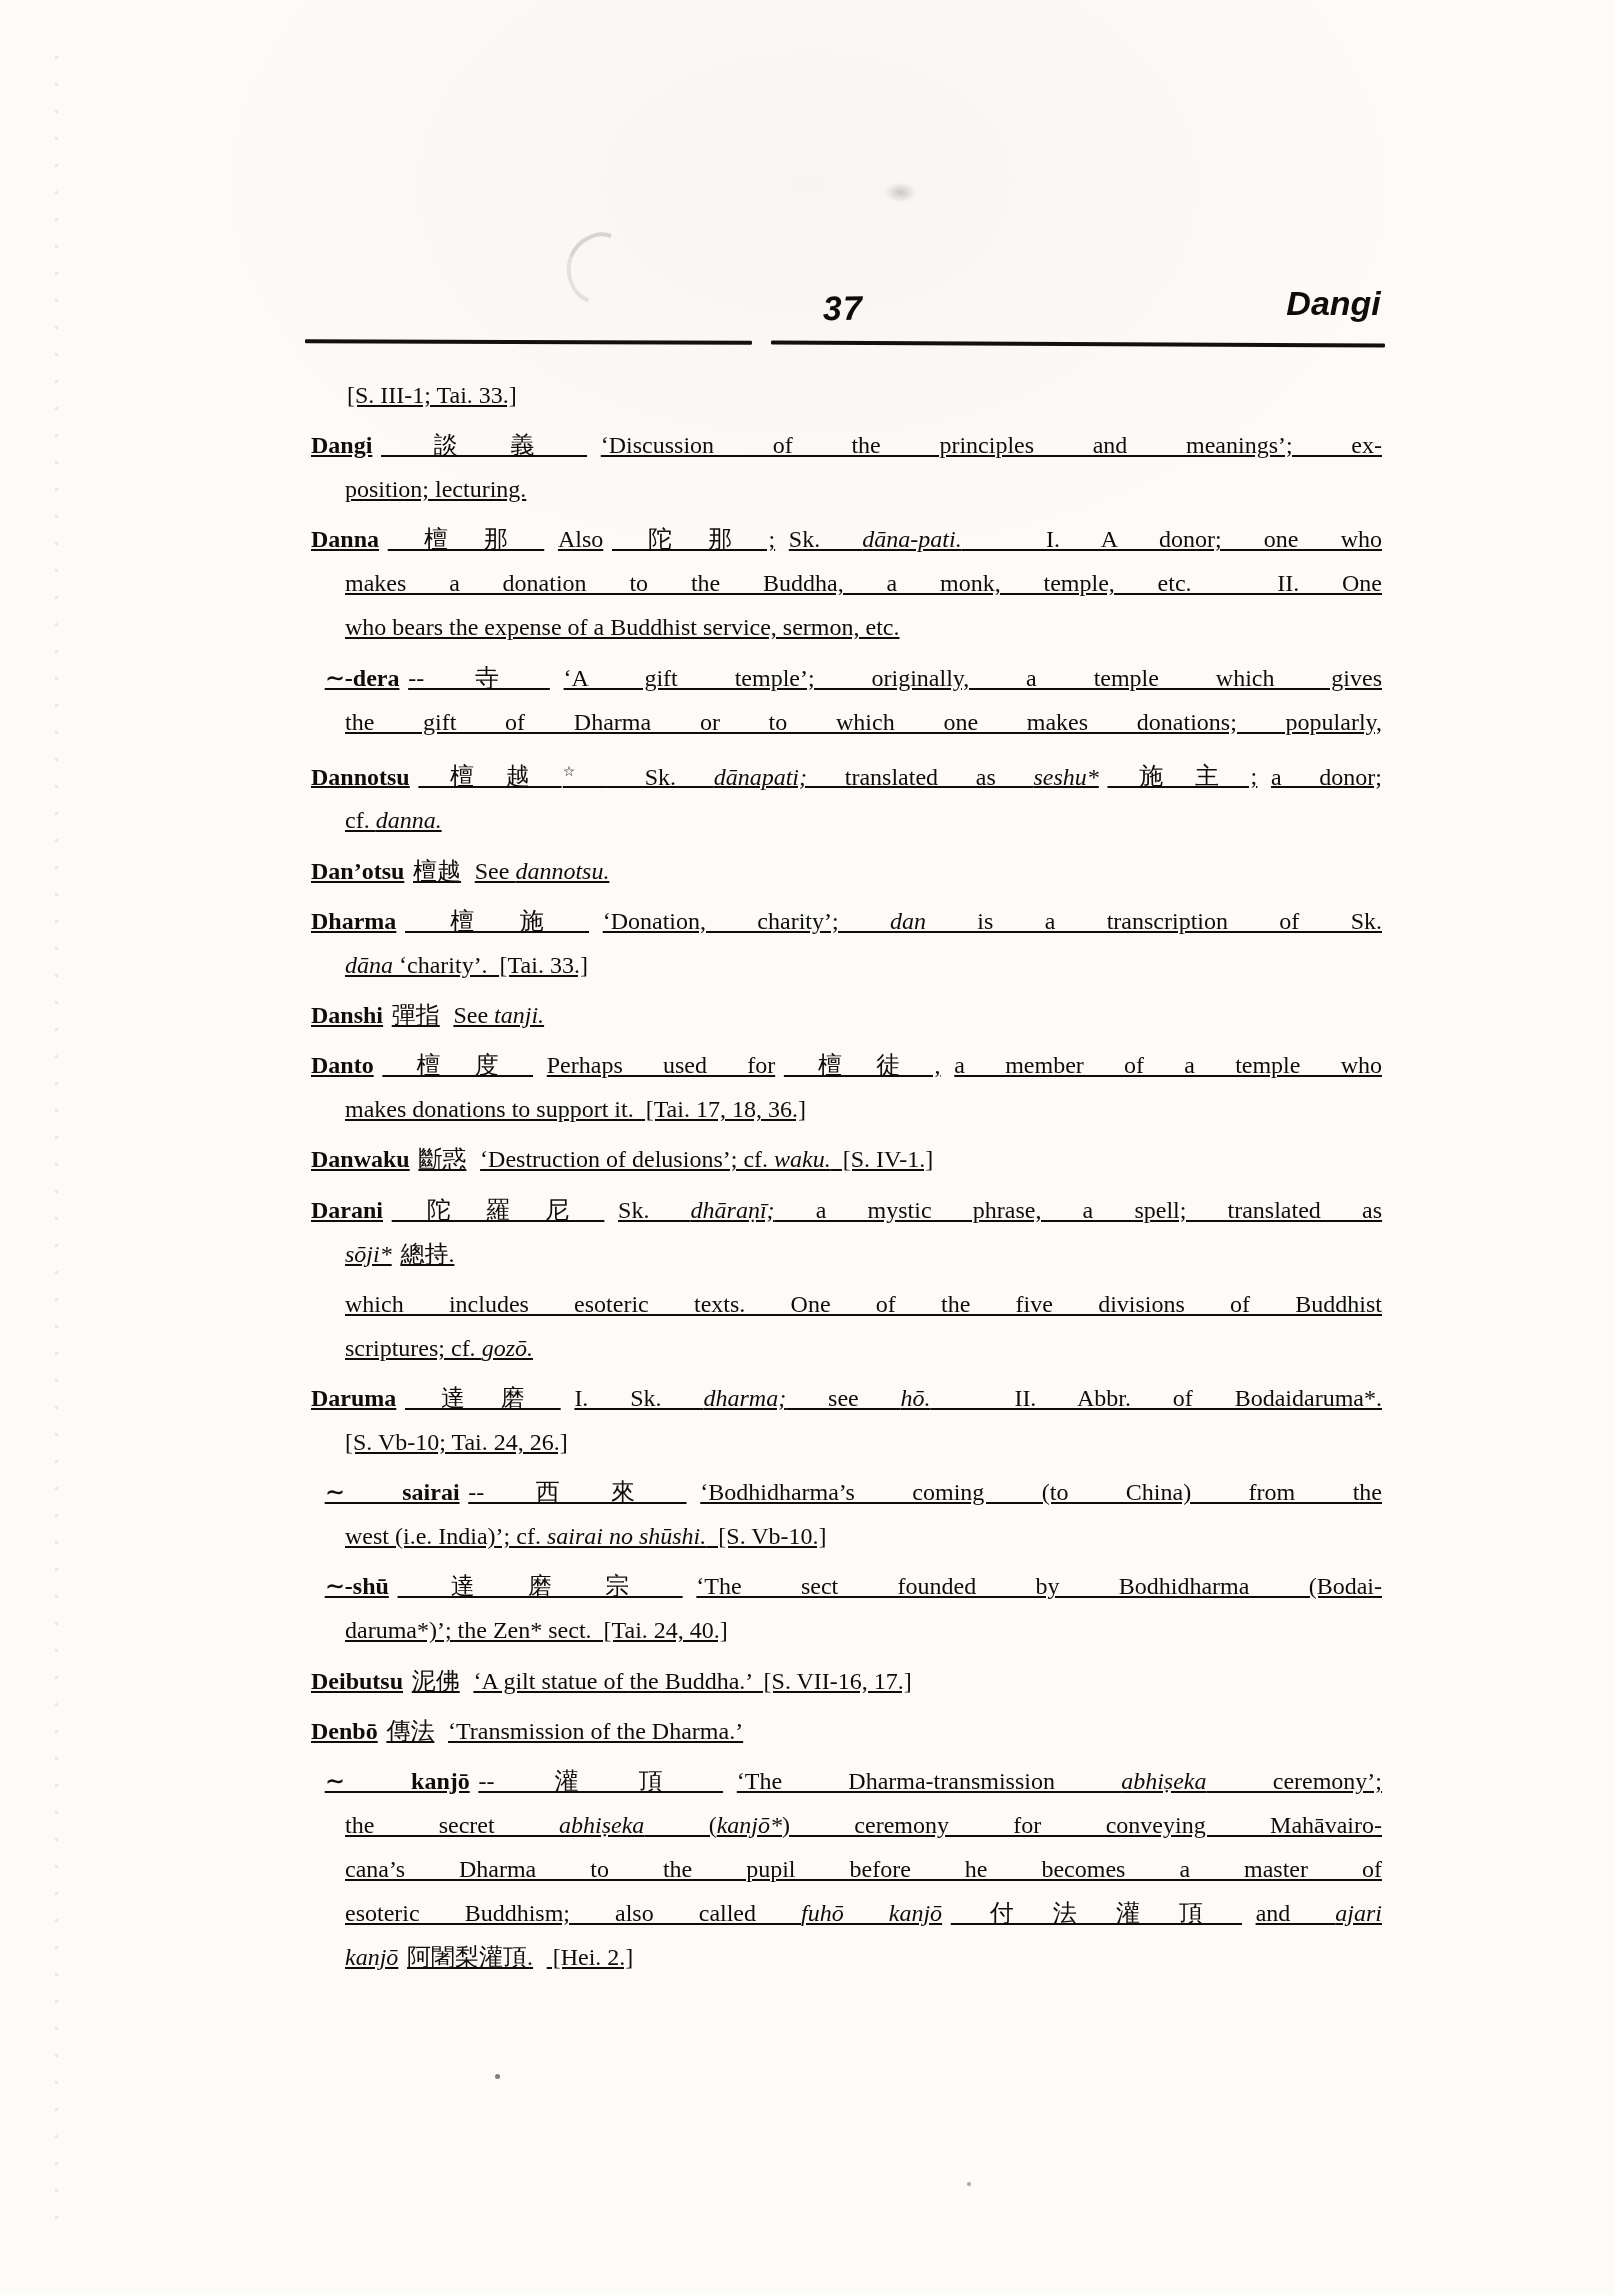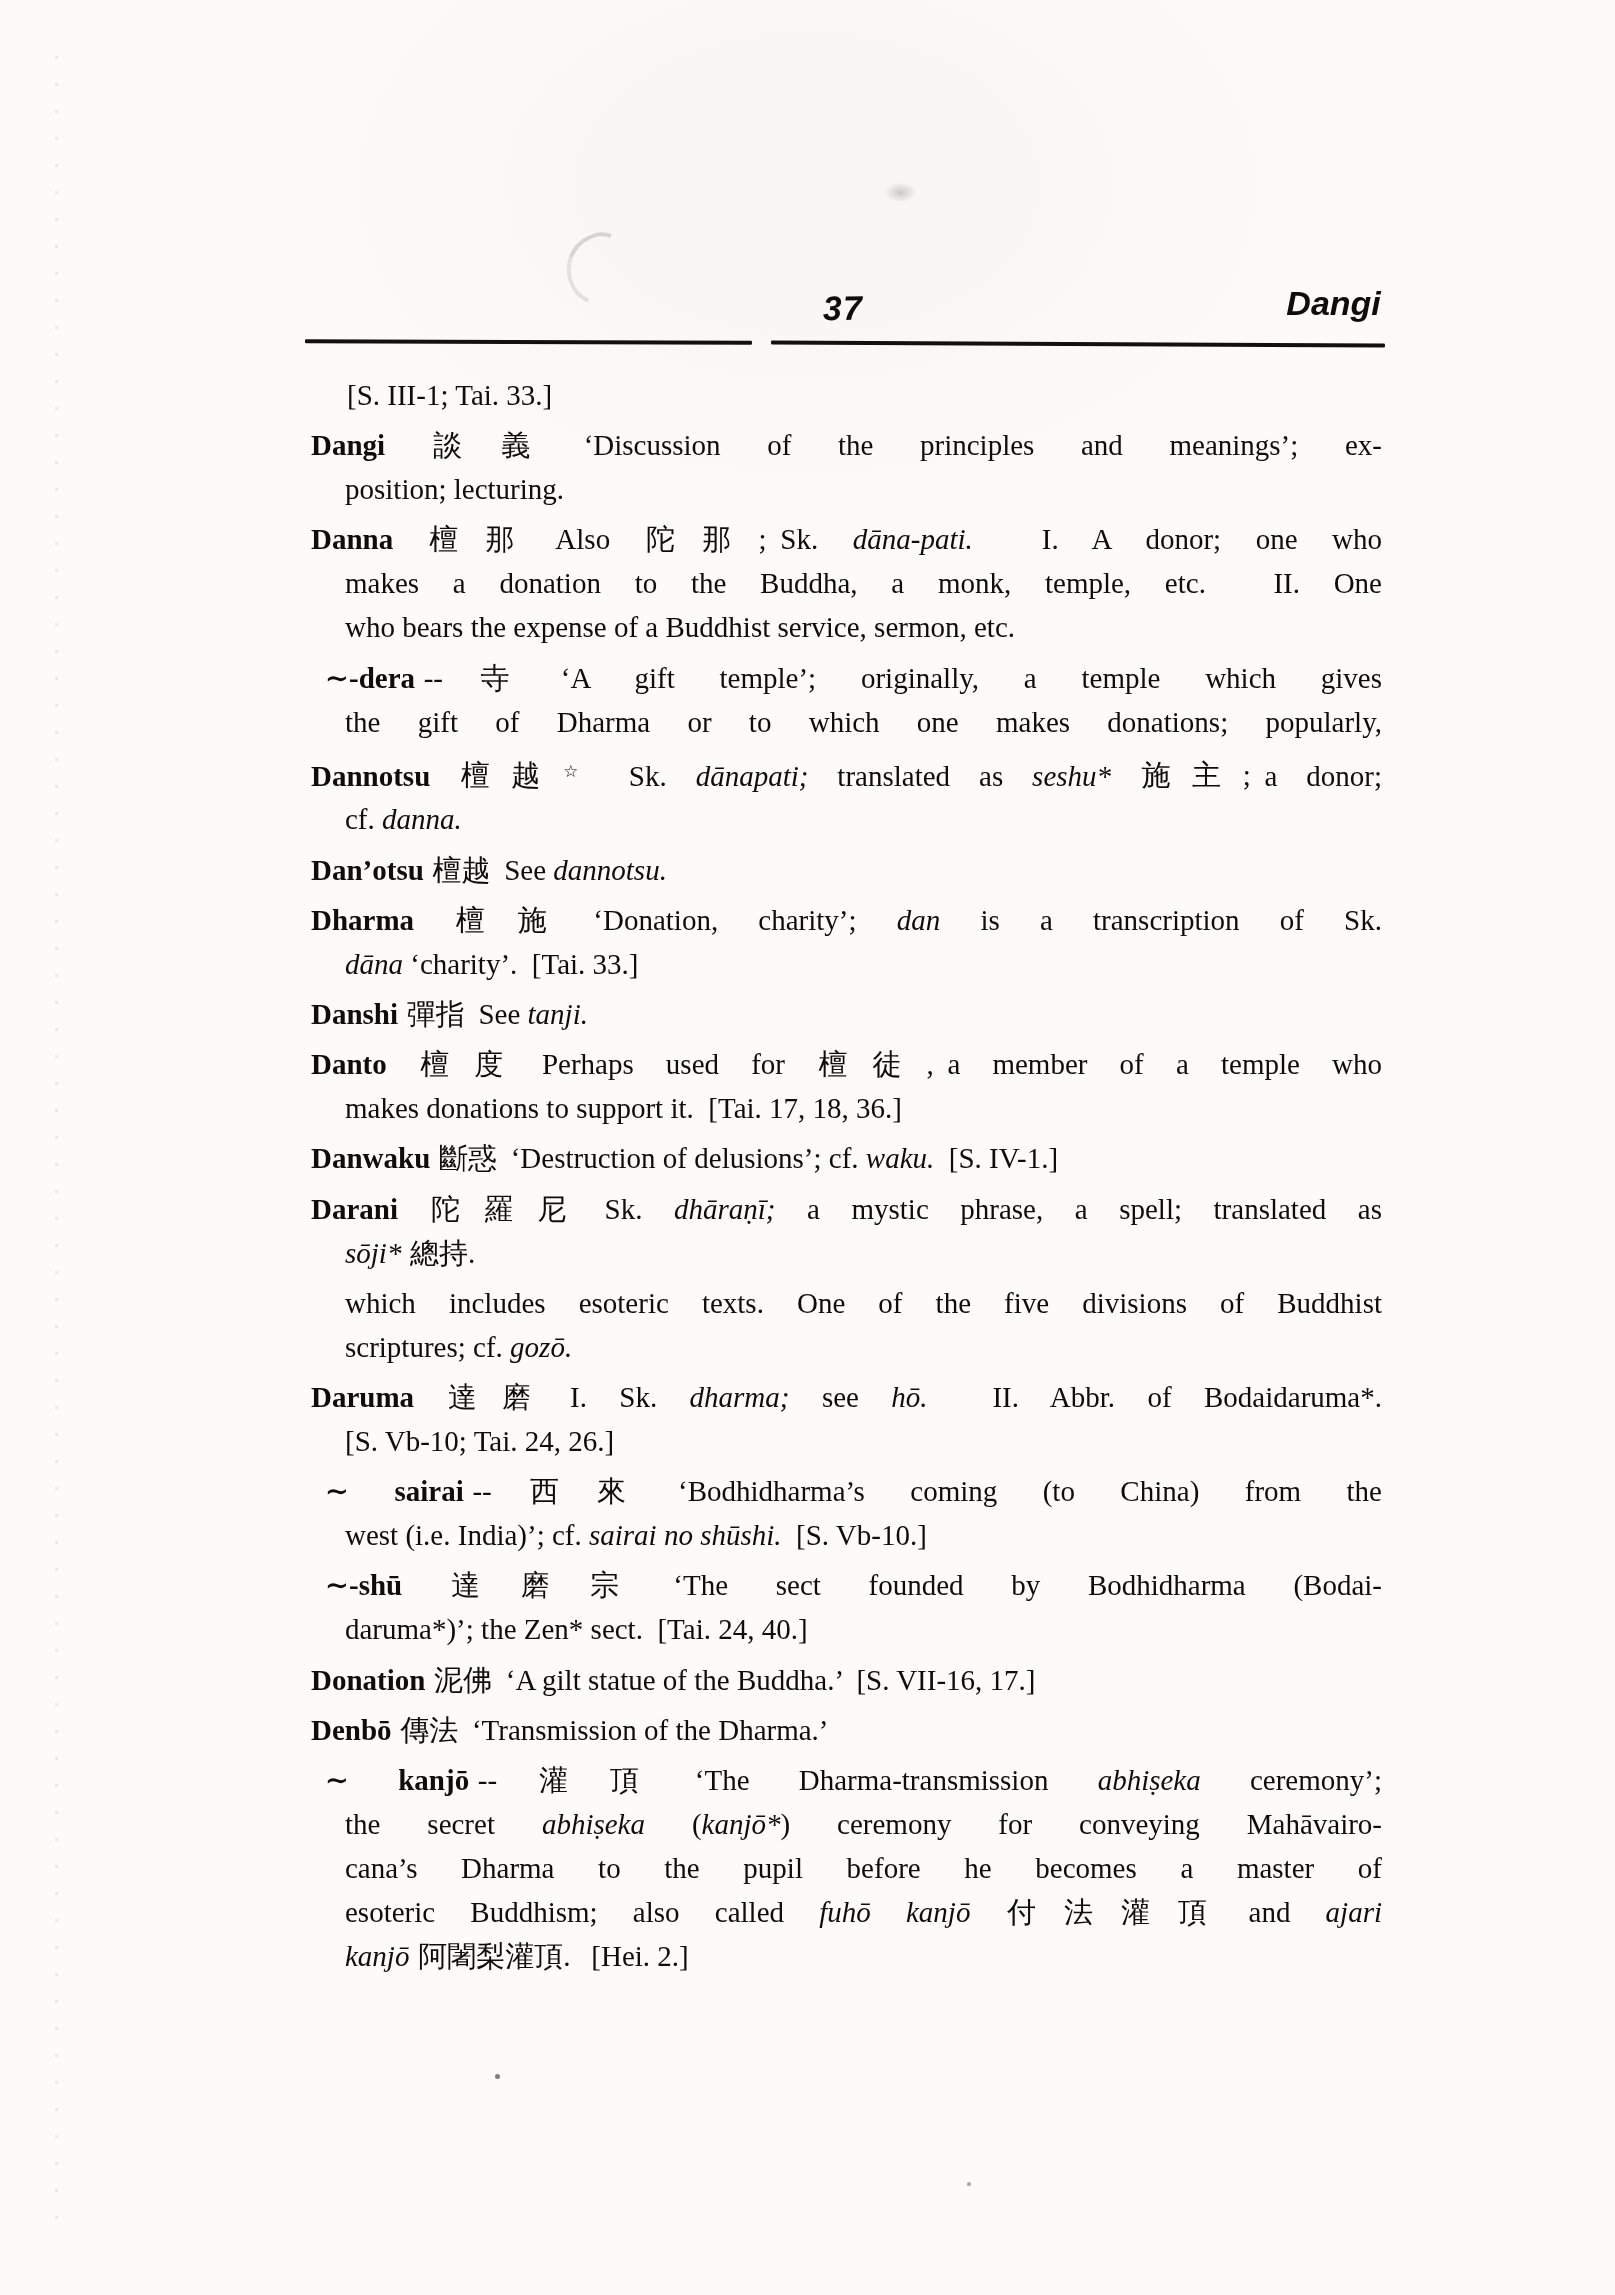--- a/index.html
+++ b/index.html
@@ -92,22 +92,23 @@
     position: absolute;
     background: #12110f;
     height: 4.4px;
     border-radius: 1.2px;
   }
   .rule-left  { left: -6.2px; top: 52px; width: 447px; transform: rotate(0.18deg); }
   .rule-right { left: 460px; top: 54px; width: 614px; transform: rotate(0.28deg); }
 
   .content {
     margin-top: 40px;
-    font-size: 29px;
+    font-size: 24px;
     line-height: 44px;
+    text-decoration: underline;
   }
   .entry { margin-bottom: 6.2px; }
   .line {
     text-align: justify;
     text-align-last: justify;
   }
   .line.last { text-align-last: left; }
   .entry.main .line.first     { padding-left: 0; }
   .entry.sub  .line.first     { padding-left: 13.7px; }
   .line.cont                  { padding-left: 34px; }
@@ -192,21 +193,21 @@
         </div>
         <div class="entry sub">
           <div class="line first"><span class="s-b">∼ sairai</span><span class="s-k">--西來</span><span class="s-r">‘Bodhidharma’s coming (to China) from the</span></div>
           <div class="line cont last"><span class="s-r">west (i.e. India)’; cf. </span><span class="s-i">sairai no shūshi.</span><span class="s-r"> &nbsp;[S. Vb-10.]</span></div>
         </div>
         <div class="entry sub">
           <div class="line first"><span class="s-b">∼-shū</span><span class="s-k">達磨宗</span><span class="s-r">‘The sect founded by Bodhidharma (Bodai-</span></div>
           <div class="line cont last"><span class="s-r">daruma*)’; the Zen* sect. &nbsp;[Tai. 24, 40.]</span></div>
         </div>
         <div class="entry main">
-          <div class="line first last"><span class="s-b">Donation</span><span class="s-k">泥佛</span><span class="s-r">‘A gilt statue of the Buddha.’ &nbsp;[S. VII-16, 17.]</span></div>
+          <div class="line first last"><span class="s-b">Deibutsu</span><span class="s-k">泥佛</span><span class="s-r">‘A gilt statue of the Buddha.’ &nbsp;[S. VII-16, 17.]</span></div>
         </div>
         <div class="entry main">
           <div class="line first last"><span class="s-b">Denbō</span><span class="s-k">傳法</span><span class="s-r">‘Transmission of the Dharma.’</span></div>
         </div>
         <div class="entry sub">
           <div class="line first"><span class="s-b">∼ kanjō</span><span class="s-k">--灌頂</span><span class="s-r">‘The Dharma-transmission </span><span class="s-i">abhiṣeka</span><span class="s-r"> ceremony’;</span></div>
           <div class="line cont"><span class="s-r">the secret </span><span class="s-i">abhiṣeka</span><span class="s-r"> (</span><span class="s-i">kanjō*</span><span class="s-r">) ceremony for conveying Mahāvairo-</span></div>
           <div class="line cont"><span class="s-r">cana’s Dharma to the pupil before he becomes a master of</span></div>
           <div class="line cont"><span class="s-r">esoteric Buddhism; also called </span><span class="s-i">fuhō kanjō</span><span class="s-k">付法灌頂</span><span class="s-r">and </span><span class="s-i">ajari</span></div>
           <div class="line cont last"><span class="s-i">kanjō</span><span class="s-k">阿闍梨灌頂.</span><span class="s-r"> [Hei. 2.]</span></div>

